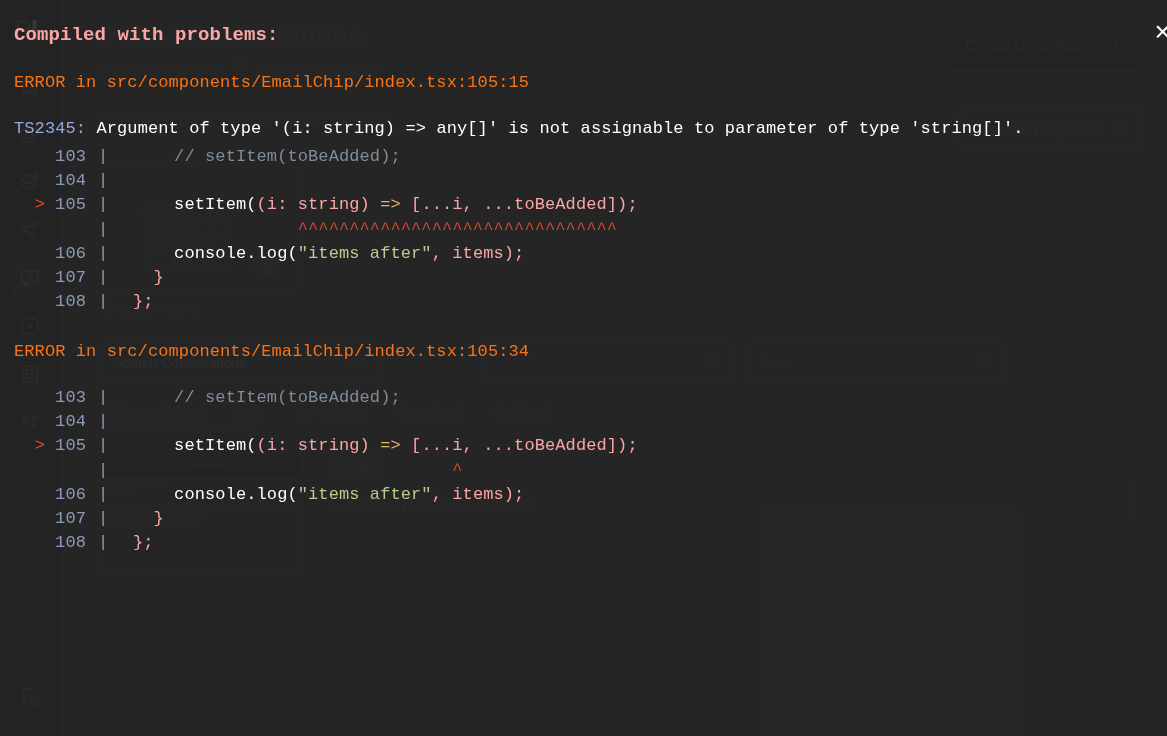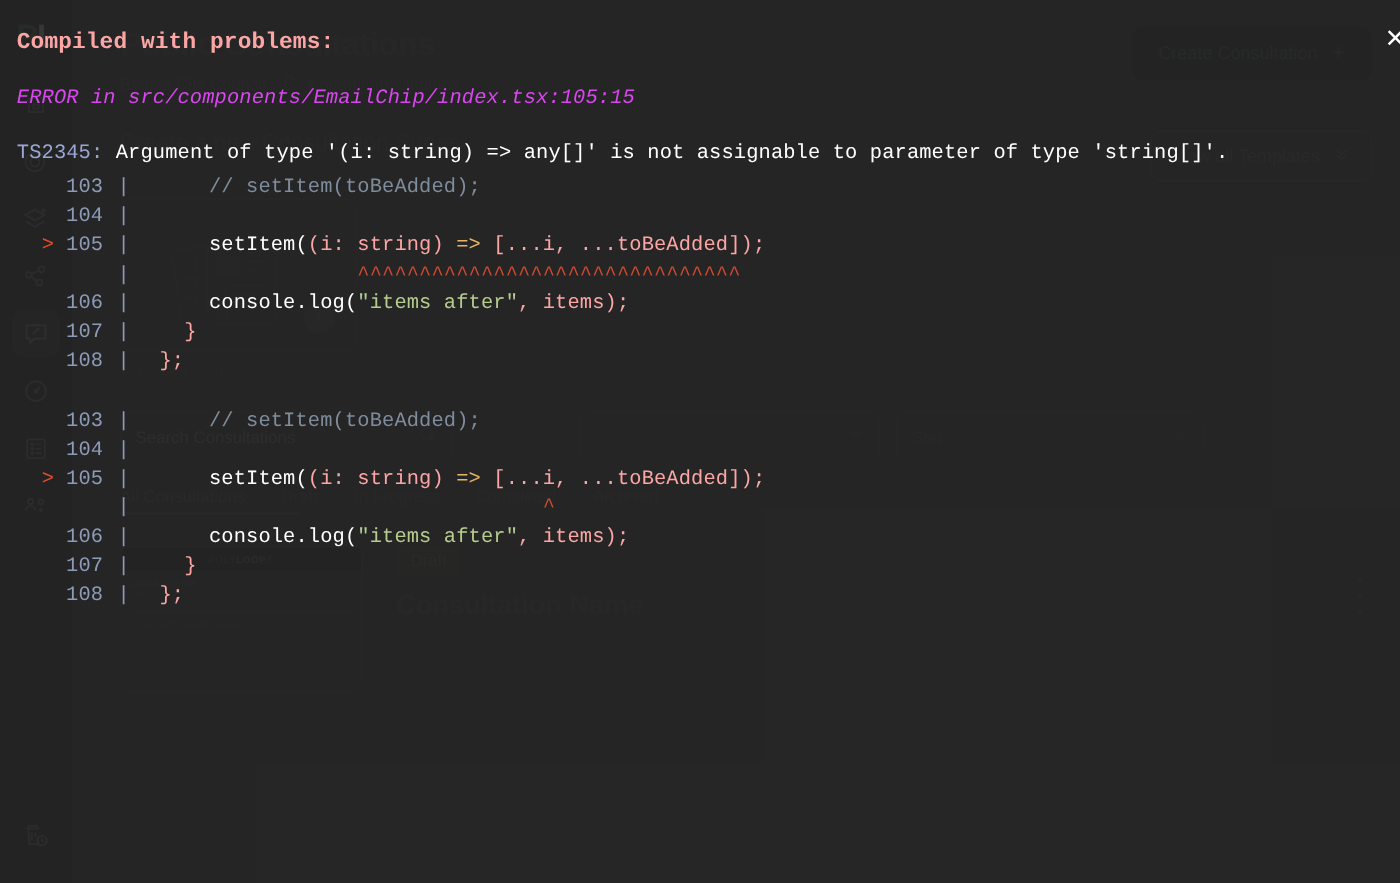--- a/index.html
+++ b/index.html
@@ -303,24 +303,23 @@
     font-family: "Liberation Sans", sans-serif;
   }
   .ov-head {
     font-weight: bold;
     font-size: 19px;
     color: #fca5a5;
     margin-bottom: 22px;
     white-space: nowrap;
   }
   .ov-errline {
-    color: #d946ef;
+    color: #f97316;
     white-space: nowrap;
     margin-bottom: 22px;
-    font-style: italic;
   }
   .ov-msg {
     color: #ffffff;
     margin-bottom: 4px;
   }
   .ov-msg .code { color: #9aa7d6; }
   .ov-code {
     margin: 0 0 26px 0;
     white-space: pre;
   }
@@ -586,18 +585,19 @@
   <div class="overlay">
     <div class="ov-close">×</div>
     <div class="ov-head">Compiled with problems:</div>
     <div id="error-blocks">
         <div>
           <div class="ov-errline">ERROR in src/components/EmailChip/index.tsx:105:15</div>
           <div class="ov-msg"><span class="code">TS2345:</span> Argument of type '(i: string) =&gt; any[]' is not assignable to parameter of type 'string[]'.</div>
           <div class="ov-code"><div class="ln"><span class="ov-gutter">103</span><span class="ov-pipe">|</span><span class="tok-com">      // setItem(toBeAdded);</span></div><div class="ln"><span class="ov-gutter">104</span><span class="ov-pipe">|</span><span class="tok-plain"></span></div><div class="ln"><span class="ov-gutter"><span class="arrow">&gt;</span>105</span><span class="ov-pipe">|</span><span class="tok-fn">      setItem(</span><span class="tok-plain">(i: string) </span><span class="tok-kw">=&gt;</span><span class="tok-plain"> [...i, ...toBeAdded]);</span></div><div class="ln"><span class="ov-gutter"></span><span class="ov-pipe">|</span><span class="squig">                  ^^^^^^^^^^^^^^^^^^^^^^^^^^^^^^^</span></div><div class="ln"><span class="ov-gutter">106</span><span class="ov-pipe">|</span><span class="tok-fn">      console.log(</span><span class="tok-str">"items after"</span><span class="tok-plain">, items);</span></div><div class="ln"><span class="ov-gutter">107</span><span class="ov-pipe">|</span><span class="tok-plain">    }</span></div><div class="ln"><span class="ov-gutter">108</span><span class="ov-pipe">|</span><span class="tok-plain">  };</span></div></div>
         </div>
         <div>
+          <div class="ov-errline">ERROR in src/components/EmailChip/index.tsx:105:34</div>
           <div class="ov-code"><div class="ln"><span class="ov-gutter">103</span><span class="ov-pipe">|</span><span class="tok-com">      // setItem(toBeAdded);</span></div><div class="ln"><span class="ov-gutter">104</span><span class="ov-pipe">|</span><span class="tok-plain"></span></div><div class="ln"><span class="ov-gutter"><span class="arrow">&gt;</span>105</span><span class="ov-pipe">|</span><span class="tok-fn">      setItem(</span><span class="tok-plain">(i: string) </span><span class="tok-kw">=&gt;</span><span class="tok-plain"> [...i, ...toBeAdded]);</span></div><div class="ln"><span class="ov-gutter"></span><span class="ov-pipe">|</span><span class="squig">                                 ^</span></div><div class="ln"><span class="ov-gutter">106</span><span class="ov-pipe">|</span><span class="tok-fn">      console.log(</span><span class="tok-str">"items after"</span><span class="tok-plain">, items);</span></div><div class="ln"><span class="ov-gutter">107</span><span class="ov-pipe">|</span><span class="tok-plain">    }</span></div><div class="ln"><span class="ov-gutter">108</span><span class="ov-pipe">|</span><span class="tok-plain">  };</span></div></div>
         </div>
       </div>
   </div>
 
 </div>
 
 </body></html>

